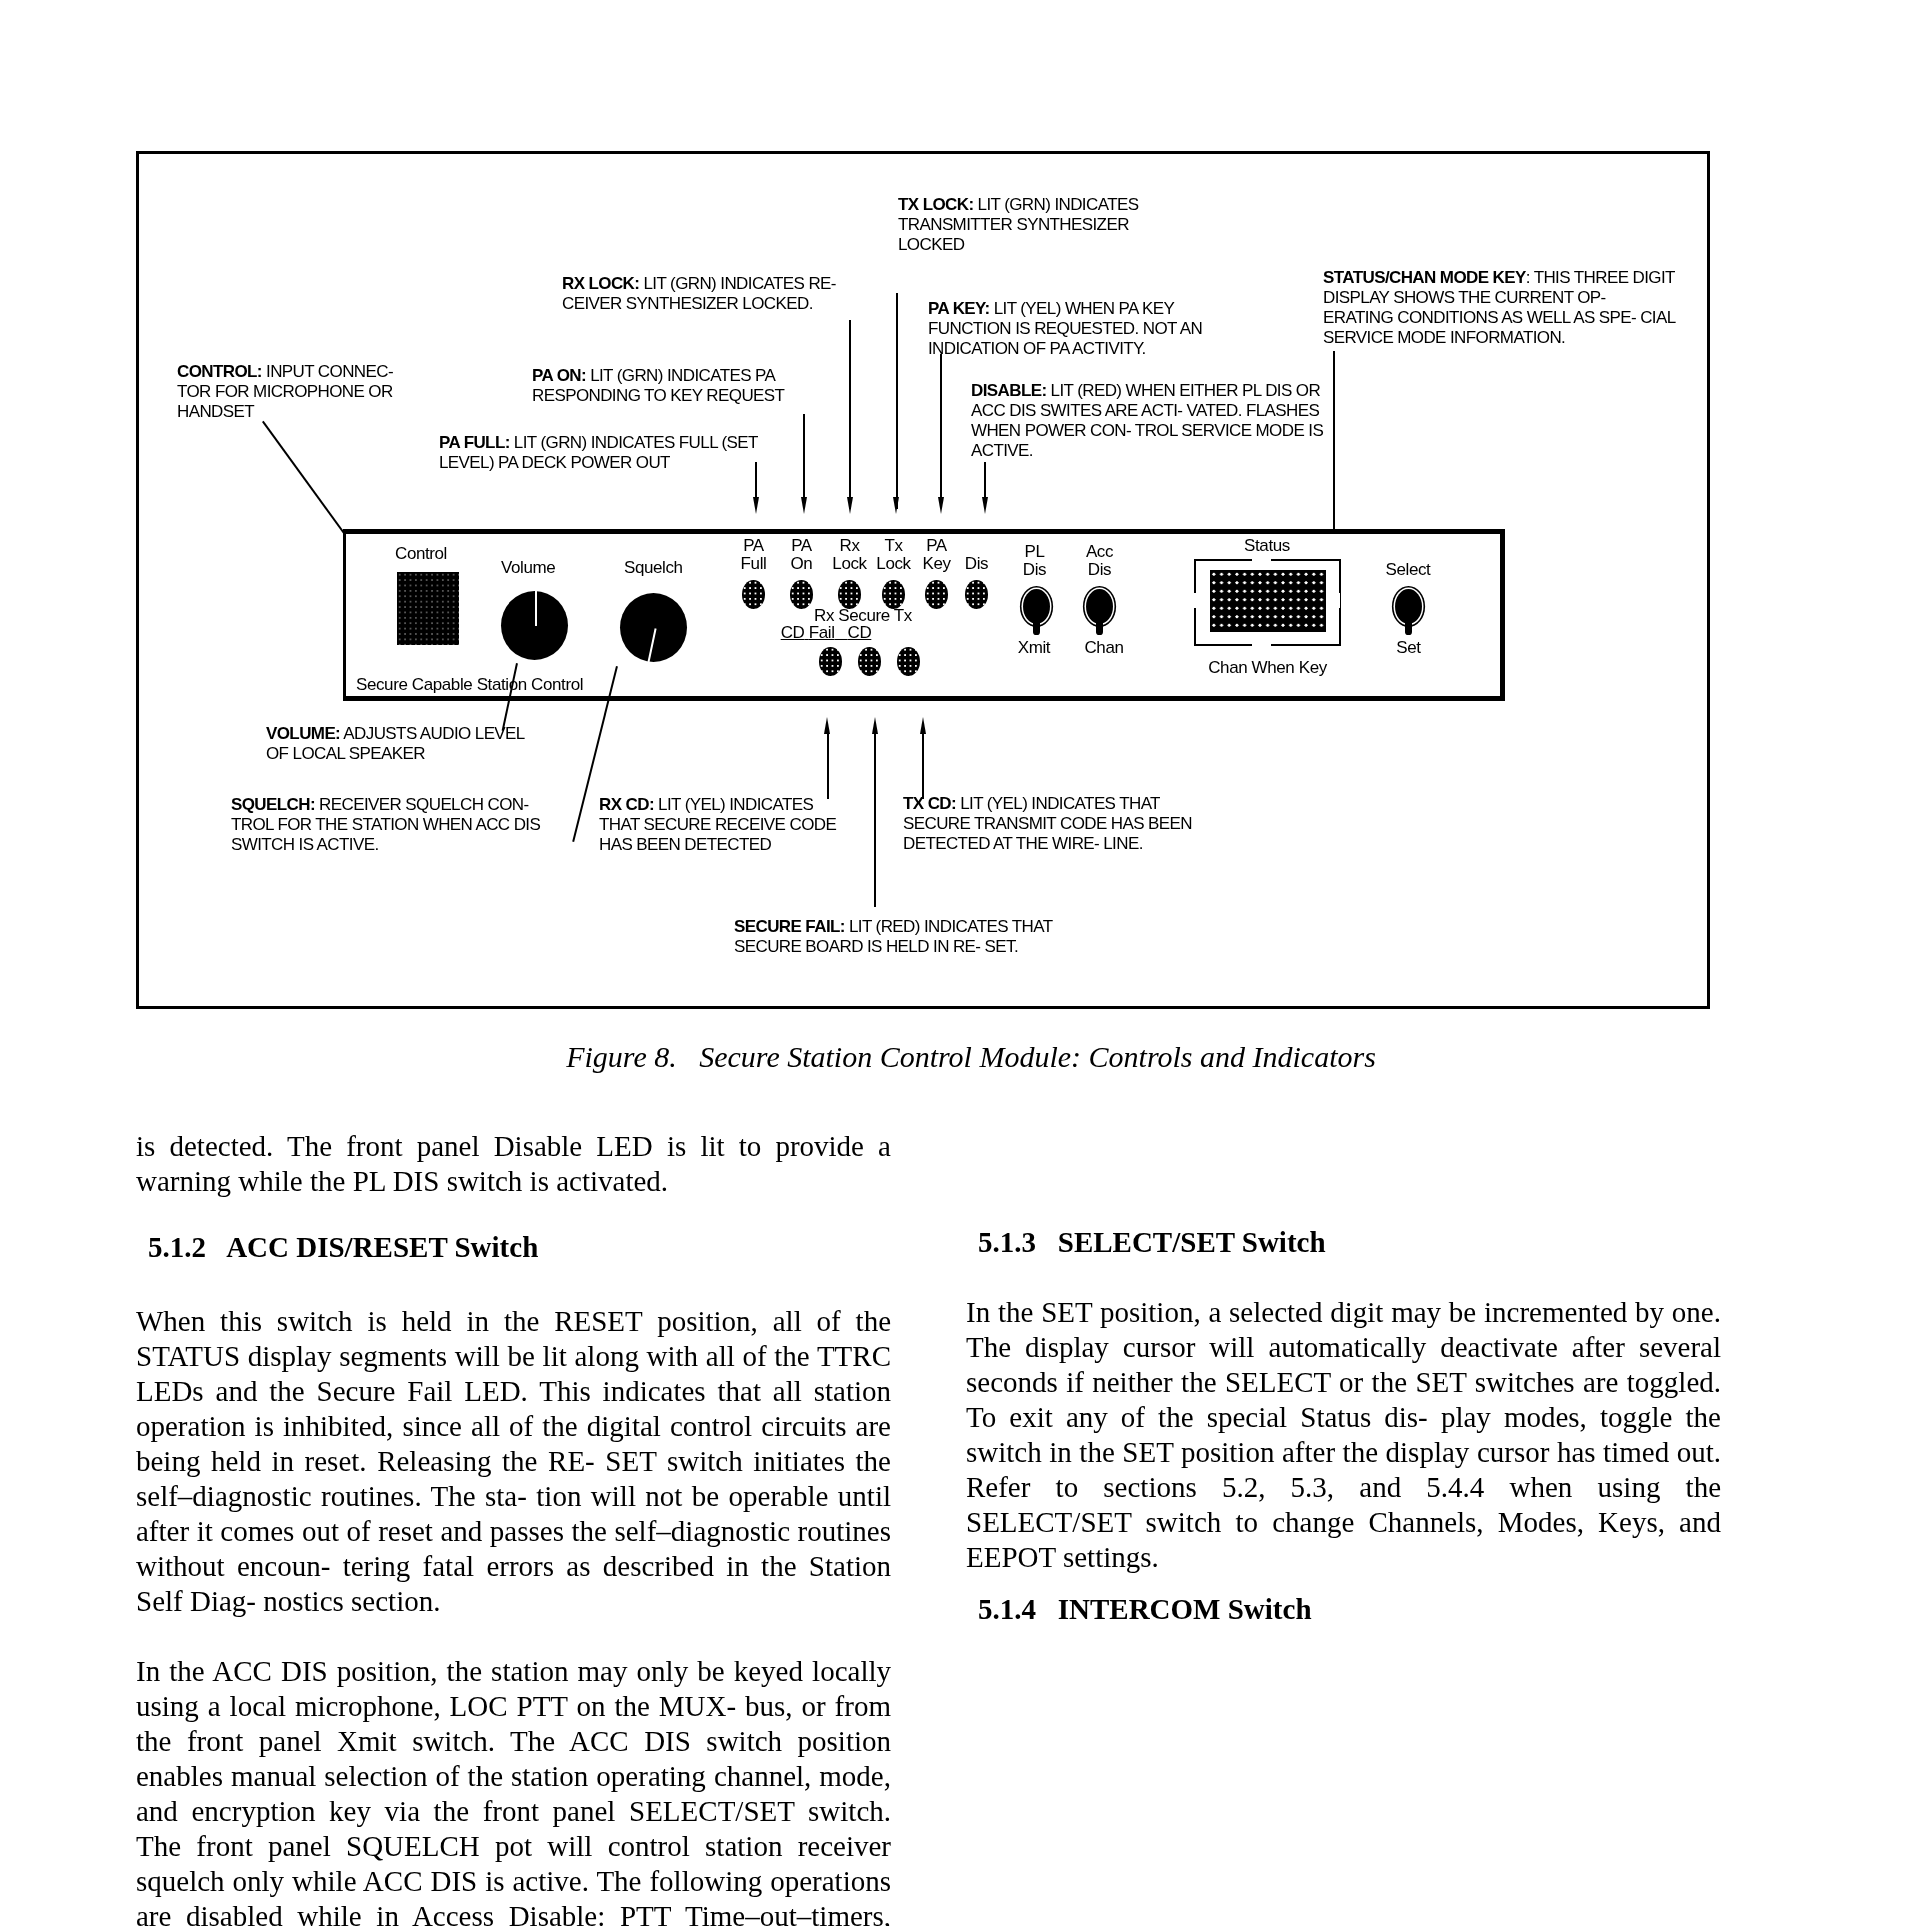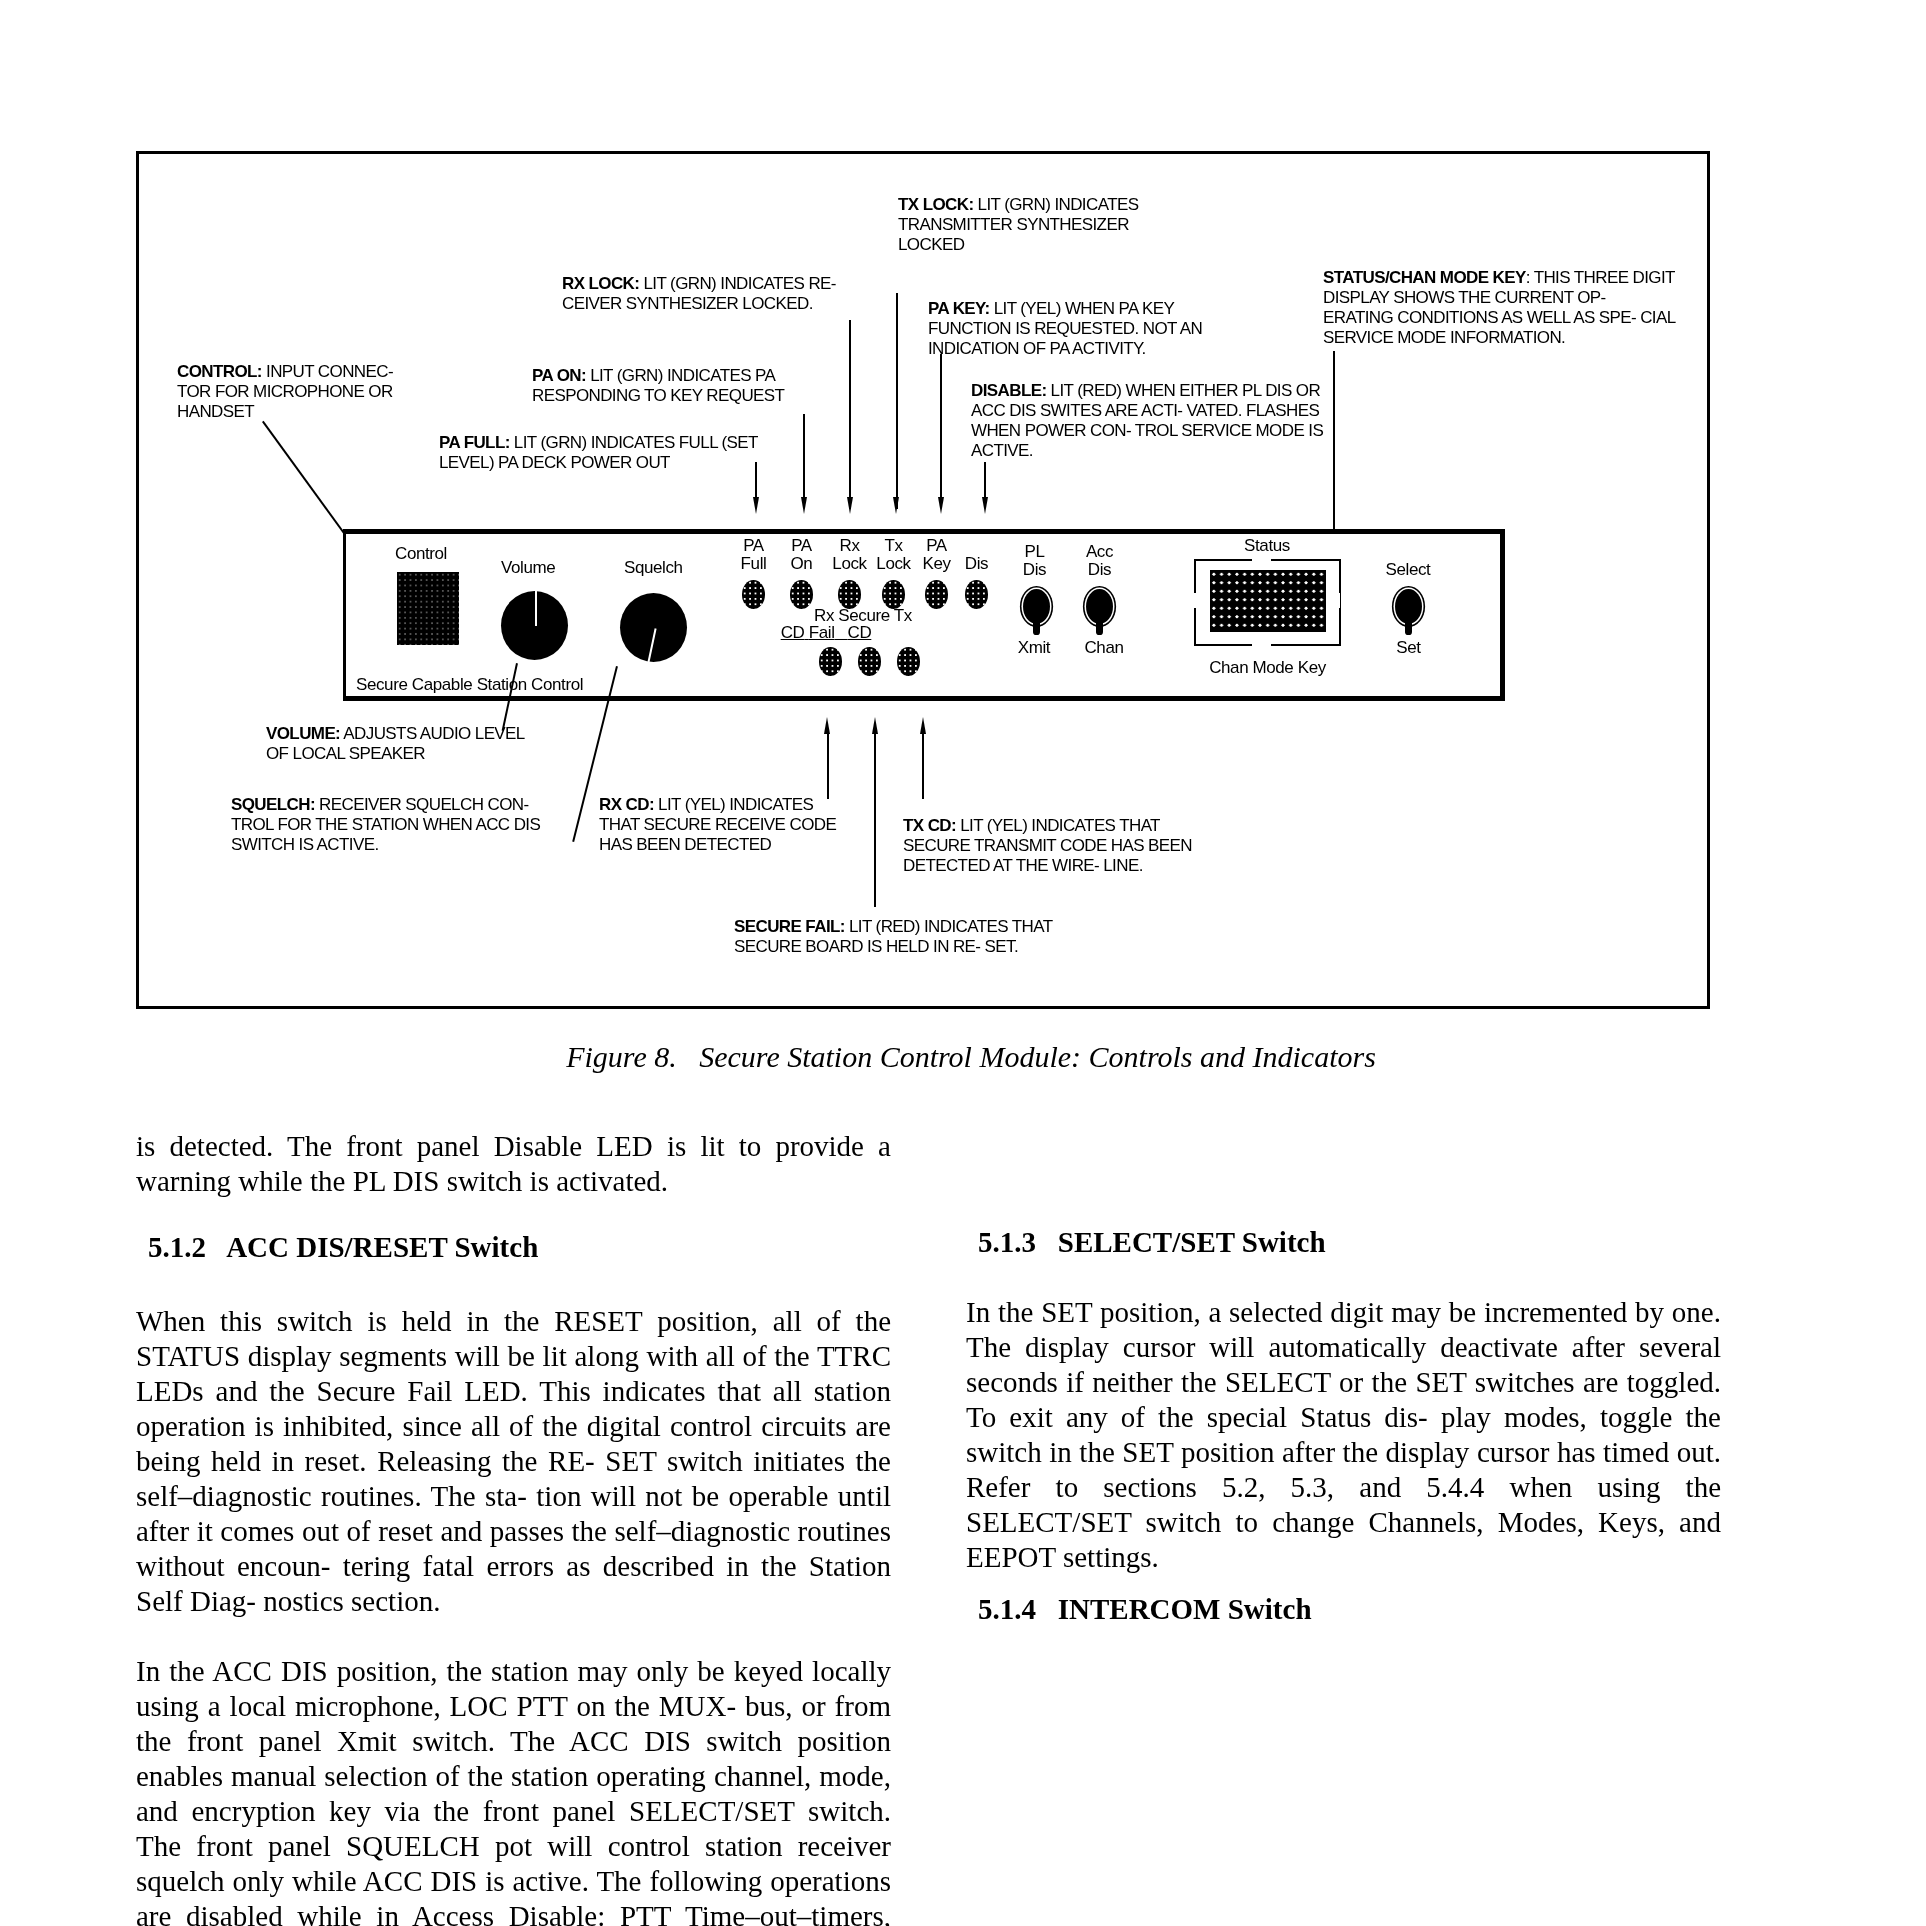--- a/index.html
+++ b/index.html
@@ -110,21 +110,21 @@
 
 <div class="plabel" style="left:1082px;top:543px;width:35px;"><span>Acc</span><br><span>Dis</span></div>
 <div class="toggle" style="left:1086px;top:589px;"></div>
 <div class="plabel" style="left:1079px;top:639px;width:50px;">Chan</div>
 
 <div class="plabel" style="left:1244px;top:537px;width:46px;">Status</div>
 <div class="statusbox" style="left:1194px;top:559px;width:143px;height:83px;border:2.3px solid #000;border-top-width:2.3px;"></div>
 <div class="abs" style="left:1252px;top:557px;width:19px;height:89px;background:#fff;"></div>
 <div class="abs" style="left:1190px;top:593px;width:150px;height:15.4px;background:#fff;"></div>
 <div class="dots" style="left:1210px;top:570px;width:116px;height:62px;"></div>
-<div class="plabel" style="left:1198px;top:659px;width:139px;">Chan Mode Key</div>
+<div class="plabel" style="left:1198px;top:659px;width:139px;">Chan When Key</div>
 
 <div class="plabel" style="left:1383px;top:561px;width:50px;">Select</div>
 <div class="toggle" style="left:1395px;top:589px;"></div>
 <div class="plabel" style="left:1391px;top:639px;width:35px;">Set</div>
 
 <div class="plabel" style="left:356px;top:676px;font-size:17px;text-align:right;">Secure Capable Station Control</div>
 
 <div class="line" style="left:516px;top:663px;width:1.5px;height:69px;transform-origin:top left;transform:rotate(12deg);"></div>
 <div class="line" style="left:616px;top:666px;width:1.5px;height:181px;transform-origin:top left;transform:rotate(14deg);"></div>
 <div class="arrow-up" style="left:824px;top:717px;"></div>
@@ -136,21 +136,21 @@
 
 <div class="ann" style="left:266px;top:724px;width:266px;">
   <b>VOLUME:</b><span> ADJUSTS AUDIO LEVEL OF LOCAL SPEAKER</span>
 </div>
 <div class="ann" style="left:231px;top:795px;width:339px;">
   <b>SQUELCH:</b><span> RECEIVER SQUELCH CON- TROL FOR THE STATION WHEN ACC DIS SWITCH IS ACTIVE.</span>
 </div>
 <div class="ann" style="left:599px;top:795px;width:254px;">
   <b>RX CD:</b><span> LIT (YEL) INDICATES THAT SECURE RECEIVE CODE HAS BEEN DETECTED</span>
 </div>
-<div class="ann" style="left:903px;top:794px;width:308px;margin-top:22px;">
+<div class="ann" style="left:903px;top:794px;width:308px;">
   <b>TX CD:</b><span> LIT (YEL) INDICATES THAT SECURE TRANSMIT CODE HAS BEEN DETECTED AT THE WIRE- LINE.</span>
 </div>
 <div class="ann" style="left:734px;top:917px;width:324px;">
   <b>SECURE FAIL:</b><span> LIT (RED) INDICATES THAT SECURE BOARD IS HELD IN RE- SET.</span>
 </div>
 
 <div class="caption" style="white-space:pre;">Figure 8.   Secure Station Control Module: Controls and Indicators</div>
 
 <div class="col" style="left:136px;top:1129px;width:755px;">
   <p>is detected. The front panel Disable LED is lit to provide a warning while the PL DIS switch is activated.</p>

